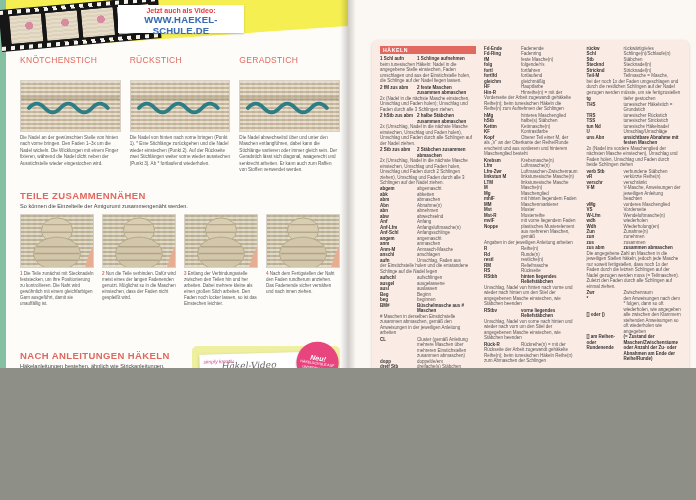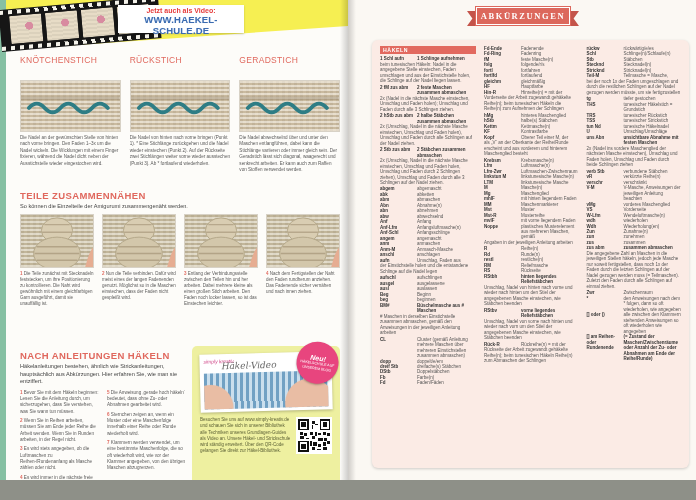--- a/index.html
+++ b/index.html
@@ -1,17 +1,17 @@
 <!DOCTYPE html>
 <html><head>
 <meta charset="utf-8">
 <style>
   * { margin:0; padding:0; box-sizing:border-box; }
   html,body { background:#8e9088; }
-  .stage { position:relative; width:696px; height:480px; overflow:hidden;
+  .stage { position:relative; width:696px; height:368px; overflow:hidden;
            font-family:"Liberation Sans",sans-serif; background:#8e9088; }
 
   
   .edge-strip { position:absolute; left:0; top:0; width:6px; height:500px; background:#86c0a3; }
   .page-left  { position:absolute; left:6px;  top:0; width:342px; height:500px; background:#fdfcf9; }
   .page-right { position:absolute; left:348px; top:0; width:348px; height:500px; background:#fbf8f3; }
   .gutter { position:absolute; left:340px; top:0; width:16px; height:500px;
             background:linear-gradient(90deg, rgba(0,0,0,0) 0%, rgba(0,0,0,.18) 50%, rgba(0,0,0,0) 100%); }
 
   
@@ -307,27 +307,20 @@
     </div>
 
     <div class="footer-left">
       <span class="pagenum">112</span><span>Häkeln durch das ganze Jahr</span>
     </div>
     <div class="simply-url">www.simply-haekeln.de</div>
   </div>
 
   <div class="page-right">
 
-    <div class="ribbon">
-      <div class="flag l"></div>
-      <div class="flag r"></div>
-      <div class="ribbon-band">
-        <span>ABKÜRZUNGEN</span>
-      </div>
-    </div>
 
     <div class="abbr-panel">
       <div class="abbr-cols">
 
         <div class="abbr-col">
           <div class="haekeln-bar">HÄKELN</div>
           <div>
 
               <div>
                 <div class="entry">

